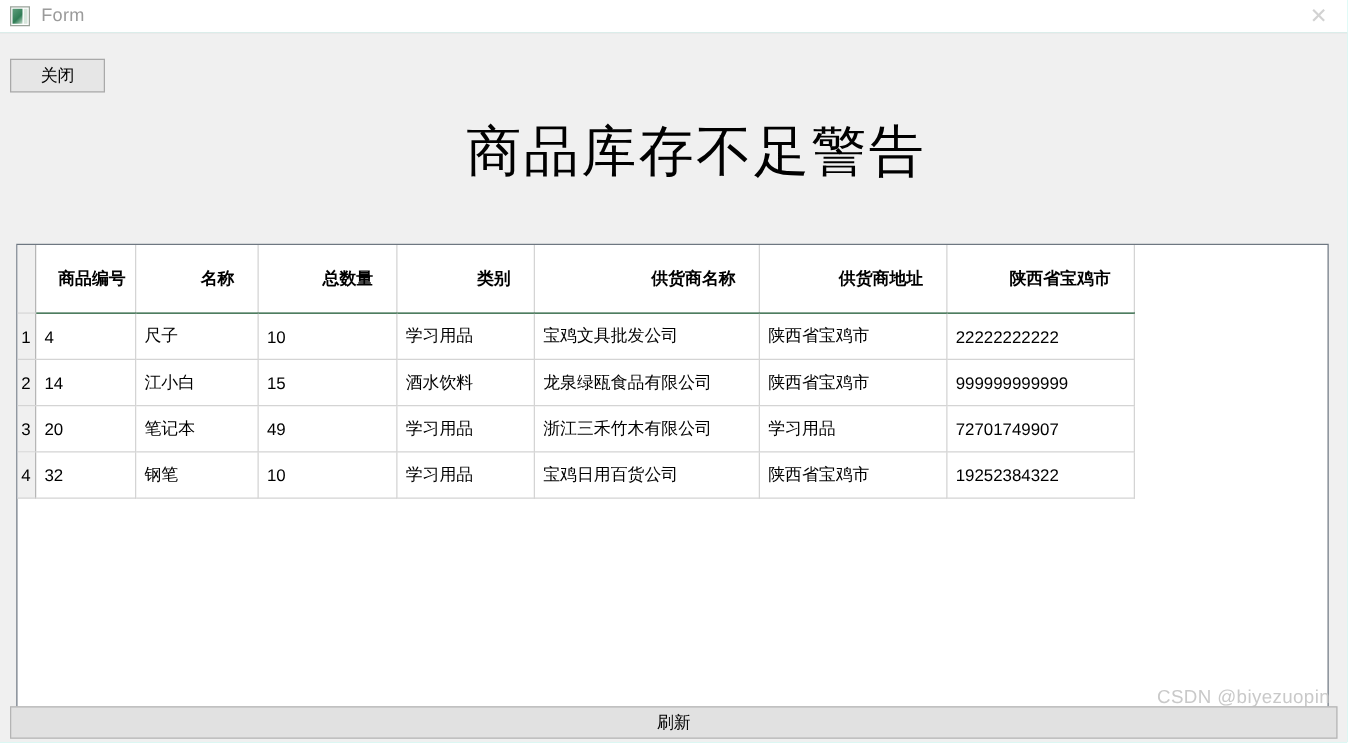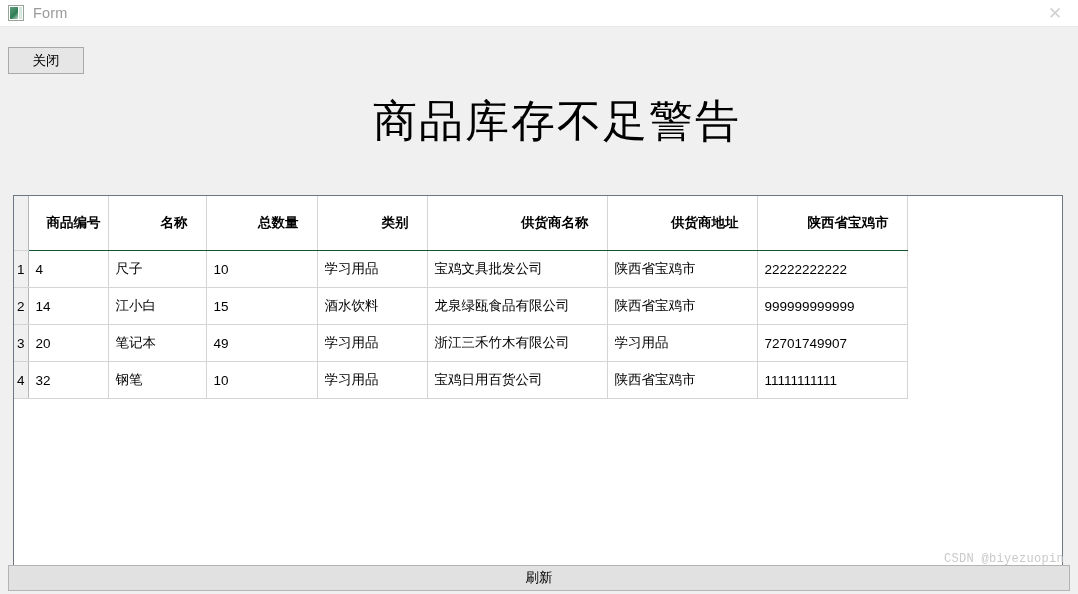--- a/index.html
+++ b/index.html
@@ -178,24 +178,24 @@
     display: flex;
     align-items: center;
     justify-content: center;
     font-size: 13.5px;
     color: #000000;
   }
   .watermark {
     position: absolute;
     right: 14px;
     bottom: 28px;
-    font-size: 12px;
+    font-size: 15px;
     color: #c9c9c9;
     letter-spacing: 0.3px;
-    font-family: Liberation Mono, monospace;
+    font-family: Liberation Sans, sans-serif;
   }
 </style>
 </head>
 <body>
 
 <div class="app-window">
 
   <div class="titlebar">
     <span class="titlebar-icon"></span>
     <span class="titlebar-title">Form</span>
@@ -265,21 +265,21 @@
             <td>72701749907</td>
           </tr>
           <tr>
             <td class="gutter">4</td>
             <td>32</td>
             <td>钢笔</td>
             <td>10</td>
             <td>学习用品</td>
             <td>宝鸡日用百货公司</td>
             <td>陕西省宝鸡市</td>
-            <td>11111111111</td>
+            <td>19252384322</td>
           </tr>
         </tbody>
       </table>
     </div>
 
     <div class="watermark">CSDN @biyezuopin</div>
 
     <div class="bottom-bar">
       <span>刷新</span>
     </div>

